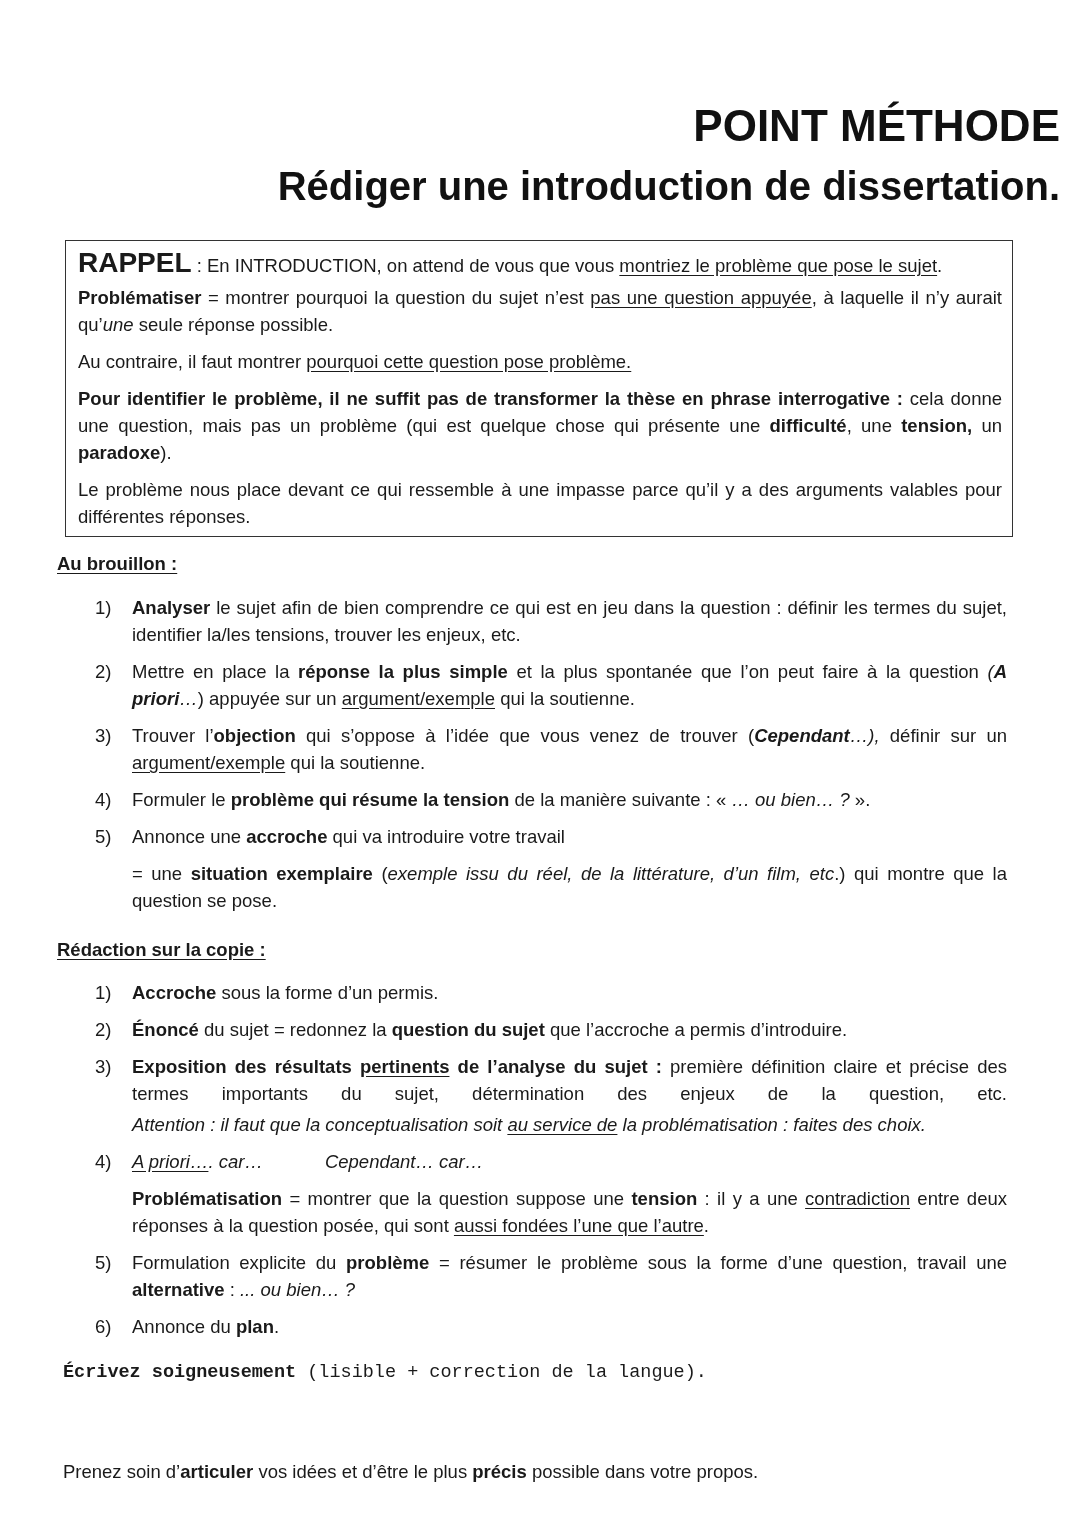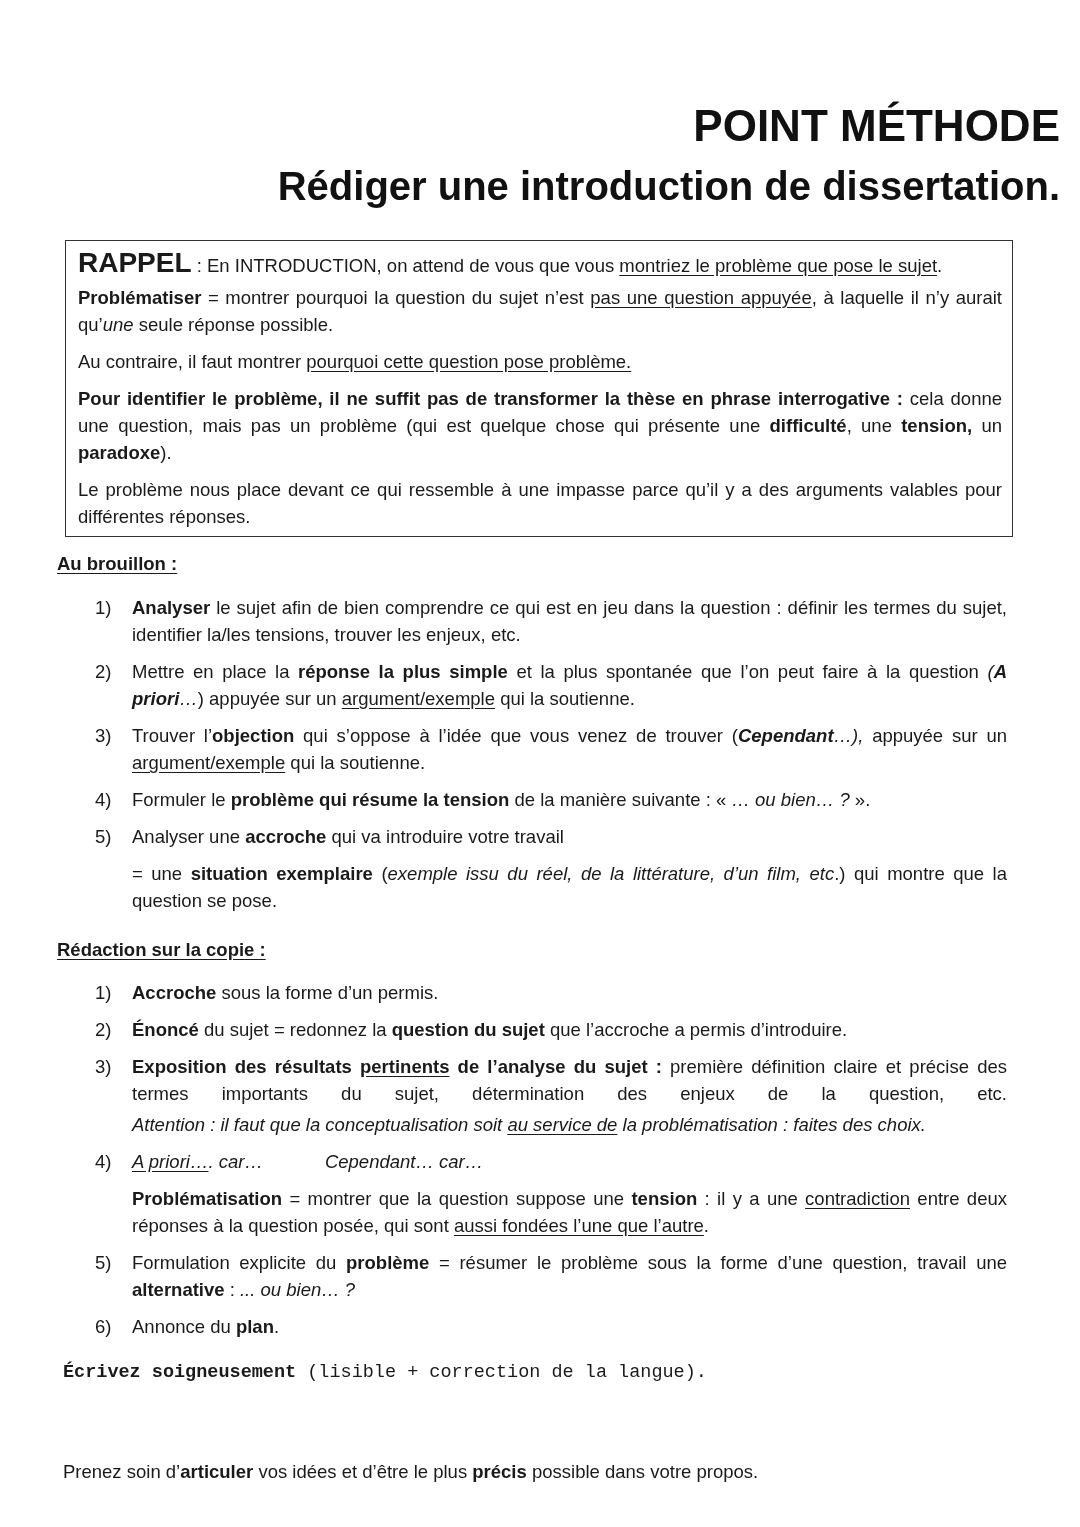--- a/index.html
+++ b/index.html
@@ -66,29 +66,29 @@
   <div class="item">
     <span class="num">1)</span>
     <p><b>Analyser</b><span> le sujet afin de bien comprendre ce qui est en jeu dans la question : définir les termes du sujet, identifier la/les tensions, trouver les enjeux, etc.</span></p>
   </div>
   <div class="item">
     <span class="num">2)</span>
     <p><span>Mettre en place la </span><b>réponse la plus simple</b><span> et la plus spontanée que l’on peut faire à la question </span><i>(</i><b><i>A priori</i></b><i>…</i><span>) appuyée sur un </span><span class="u">argument/exemple</span><span> qui la soutienne.</span></p>
   </div>
   <div class="item">
     <span class="num">3)</span>
-    <p><span>Trouver l’</span><b>objection</b><span> qui s’oppose à l’idée que vous venez de trouver (</span><b><i>Cependant</i></b><i>…),</i><span> appuyée sur un </span><span class="u">argument/exemple</span><span> qui la soutienne.</span></p>
+    <p><span>Trouver l’</span><b>objection</b><span> qui s’oppose à l’idée que vous venez de trouver (</span><b><i>Cependant</i></b><i>…),</i><span> définir sur un </span><span class="u">argument/exemple</span><span> qui la soutienne.</span></p>
   </div>
   <div class="item">
     <span class="num">4)</span>
     <p><span>Formuler le </span><b>problème qui résume la tension</b><span> de la manière suivante : « </span><i>… ou bien… ?</i><span> ».</span></p>
   </div>
   <div class="item">
     <span class="num">5)</span>
-    <p><span>Analyser une </span><b>accroche</b><span> qui va introduire votre travail</span></p>
+    <p><span>Annonce une </span><b>accroche</b><span> qui va introduire votre travail</span></p>
     <p><span>= une </span><b>situation exemplaire</b><span> (</span><i>exemple issu du réel, de la littérature, d’un film, etc</i><span>.) qui montre que la question se pose.</span></p>
   </div>
 </div>
 
 <div class="section-heading" style="top:939px;">Rédaction sur la copie :</div>
 
 <div class="list" style="top:975px;">
   <div class="item">
     <span class="num">1)</span>
     <p><b>Accroche</b><span> sous la forme d’un permis.</span></p>

